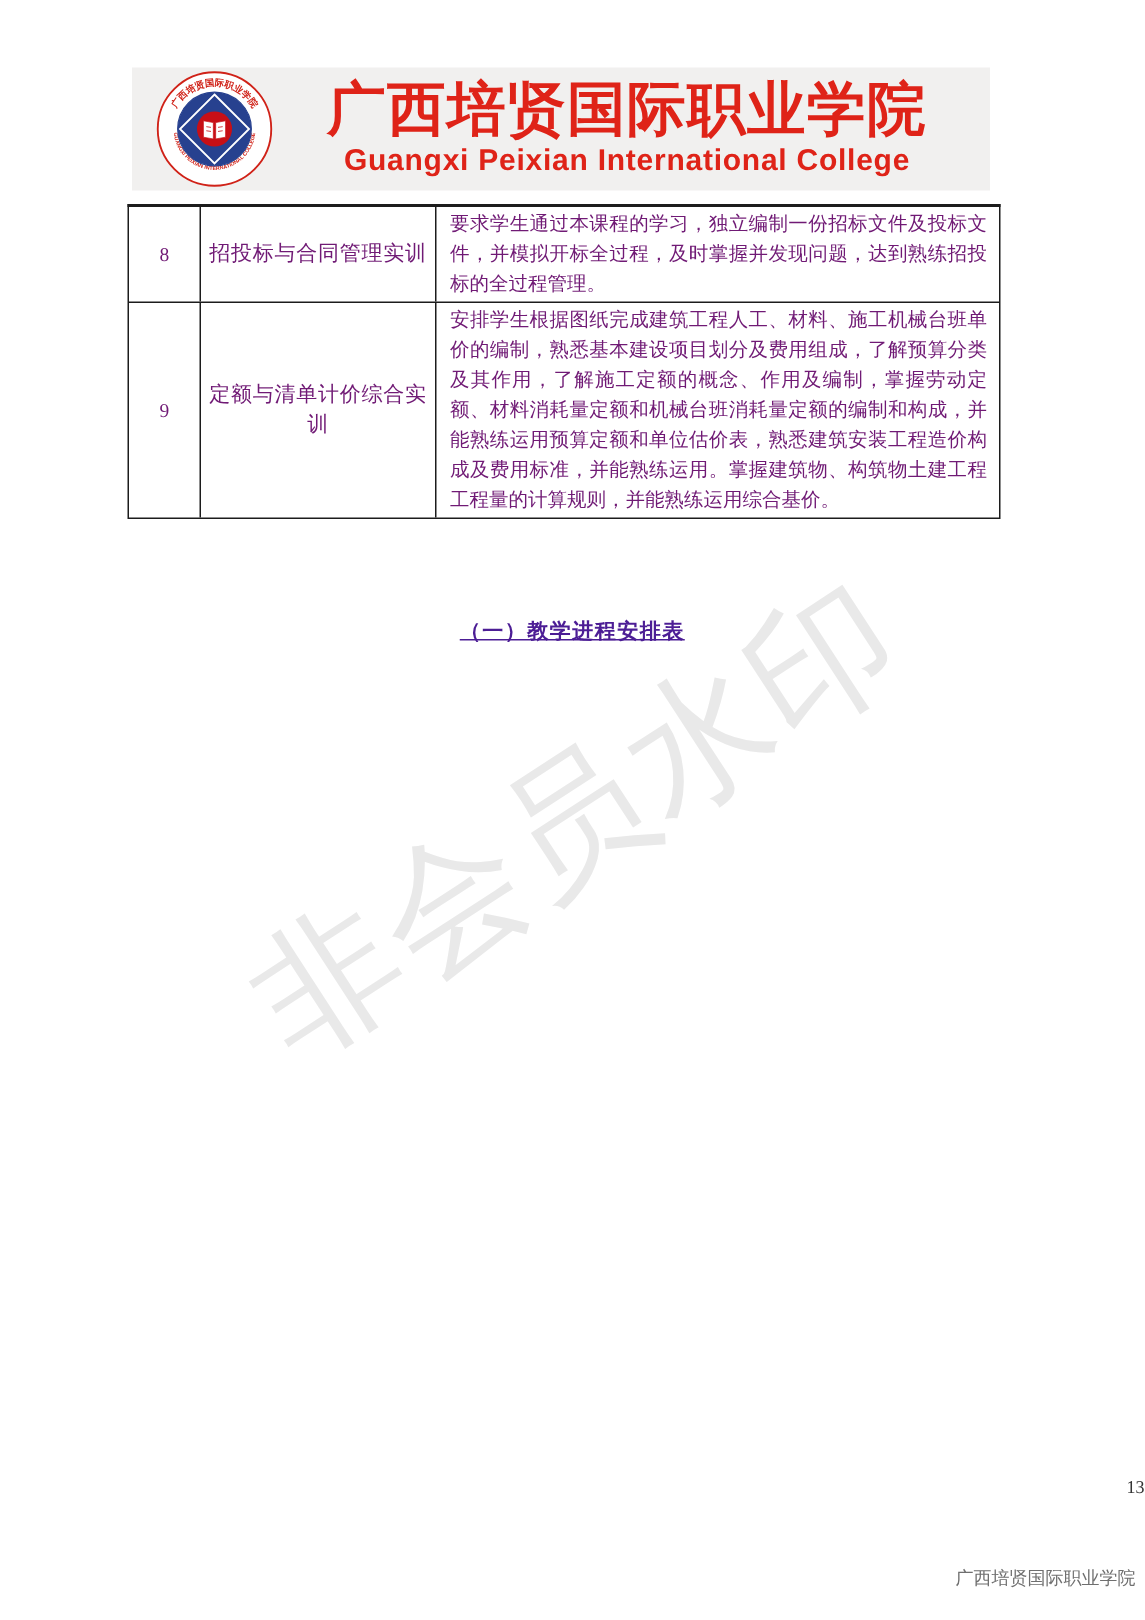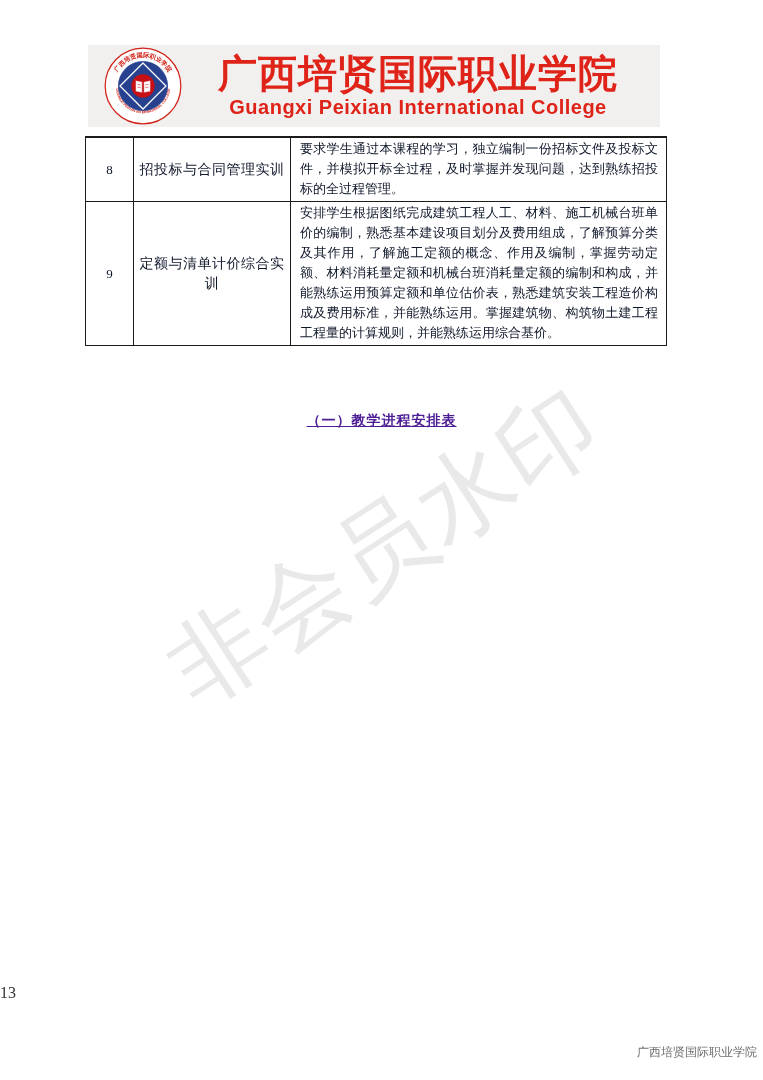--- a/index.html
+++ b/index.html
@@ -82,21 +82,21 @@
     background: transparent;
   }
   .trow {
     display: grid;
     grid-template-columns: 48px 157px 1fr;
     border-bottom: 1px solid #1c1c1c;
   }
   .cell {
     font-size: 13px;
     line-height: 20px;
-    color: #0f172a;
+    color: #701a75;
   }
   .cell-no, .cell-course {
     display: flex;
     align-items: center;
     justify-content: center;
     text-align: center;
     border-right: 1px solid #1c1c1c;
   }
   .cell-course { letter-spacing: 0.5px; padding: 0 3px; font-size: 14px; }
   .cell-desc {
@@ -131,22 +131,22 @@
     color: #4c1d95;
     z-index: 1;
     text-decoration: underline;
   }
   
   .page-number {
     position: absolute;
     left: 0;
     top: 984px;
     width: 100%;
-    text-align: left;
-    font-size: 16px;
+    text-align: right;
+    font-size: 12px;
     color: #333;
     z-index: 1;
   }
   .footer-college {
     position: absolute;
     right: 6px;
     top: 1044px;
     font-family: "Liberation Sans", "DejaVu Sans", sans-serif;
     font-size: 12px;
     color: #6f6f6f;

